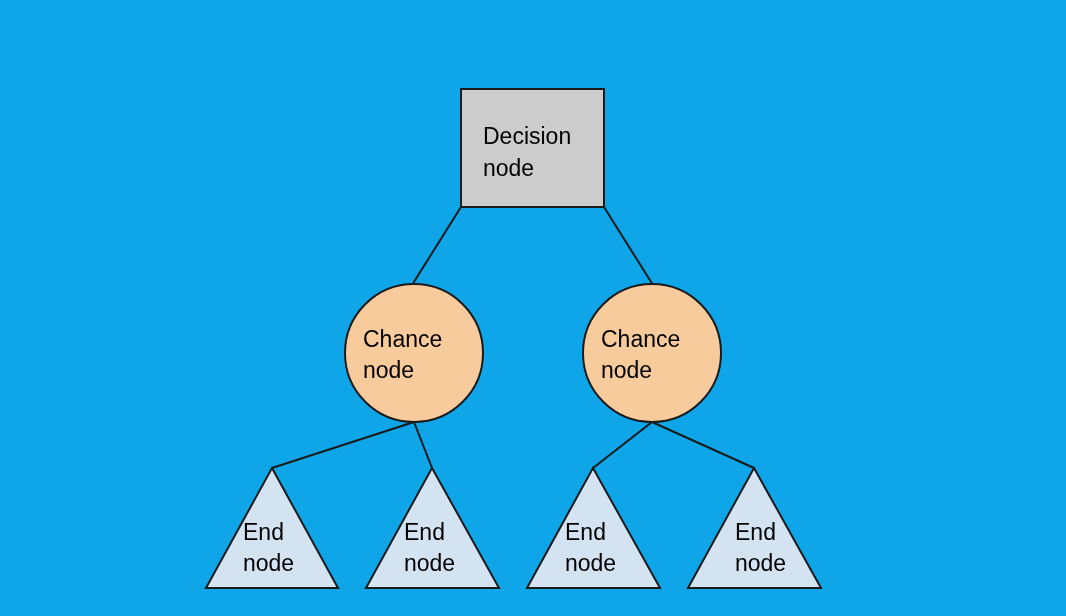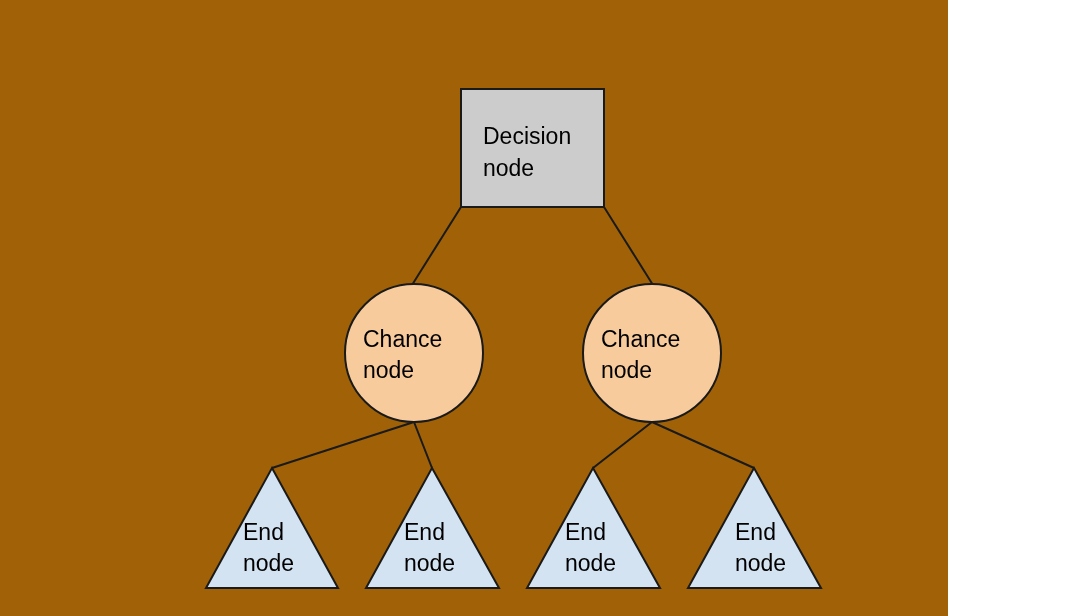--- a/index.html
+++ b/index.html
@@ -8,23 +8,23 @@
     background: #ffffff;
   }
   body {
     width: 1066px;
     height: 616px;
     overflow: hidden;
     font-family: "Liberation Sans", sans-serif;
   }
   #diagram-root {
     position: relative;
-    width: 948px;
+    width: 1066px;
     height: 616px;
-    background: #a16207;
+    background: #0ea5e9;
   }
   svg#tree-svg {
     position: absolute;
     top: 0;
     left: 0;
     width: 1066px;
     height: 616px;
   }
   .node-shape {
     stroke: #1a1a1a;

